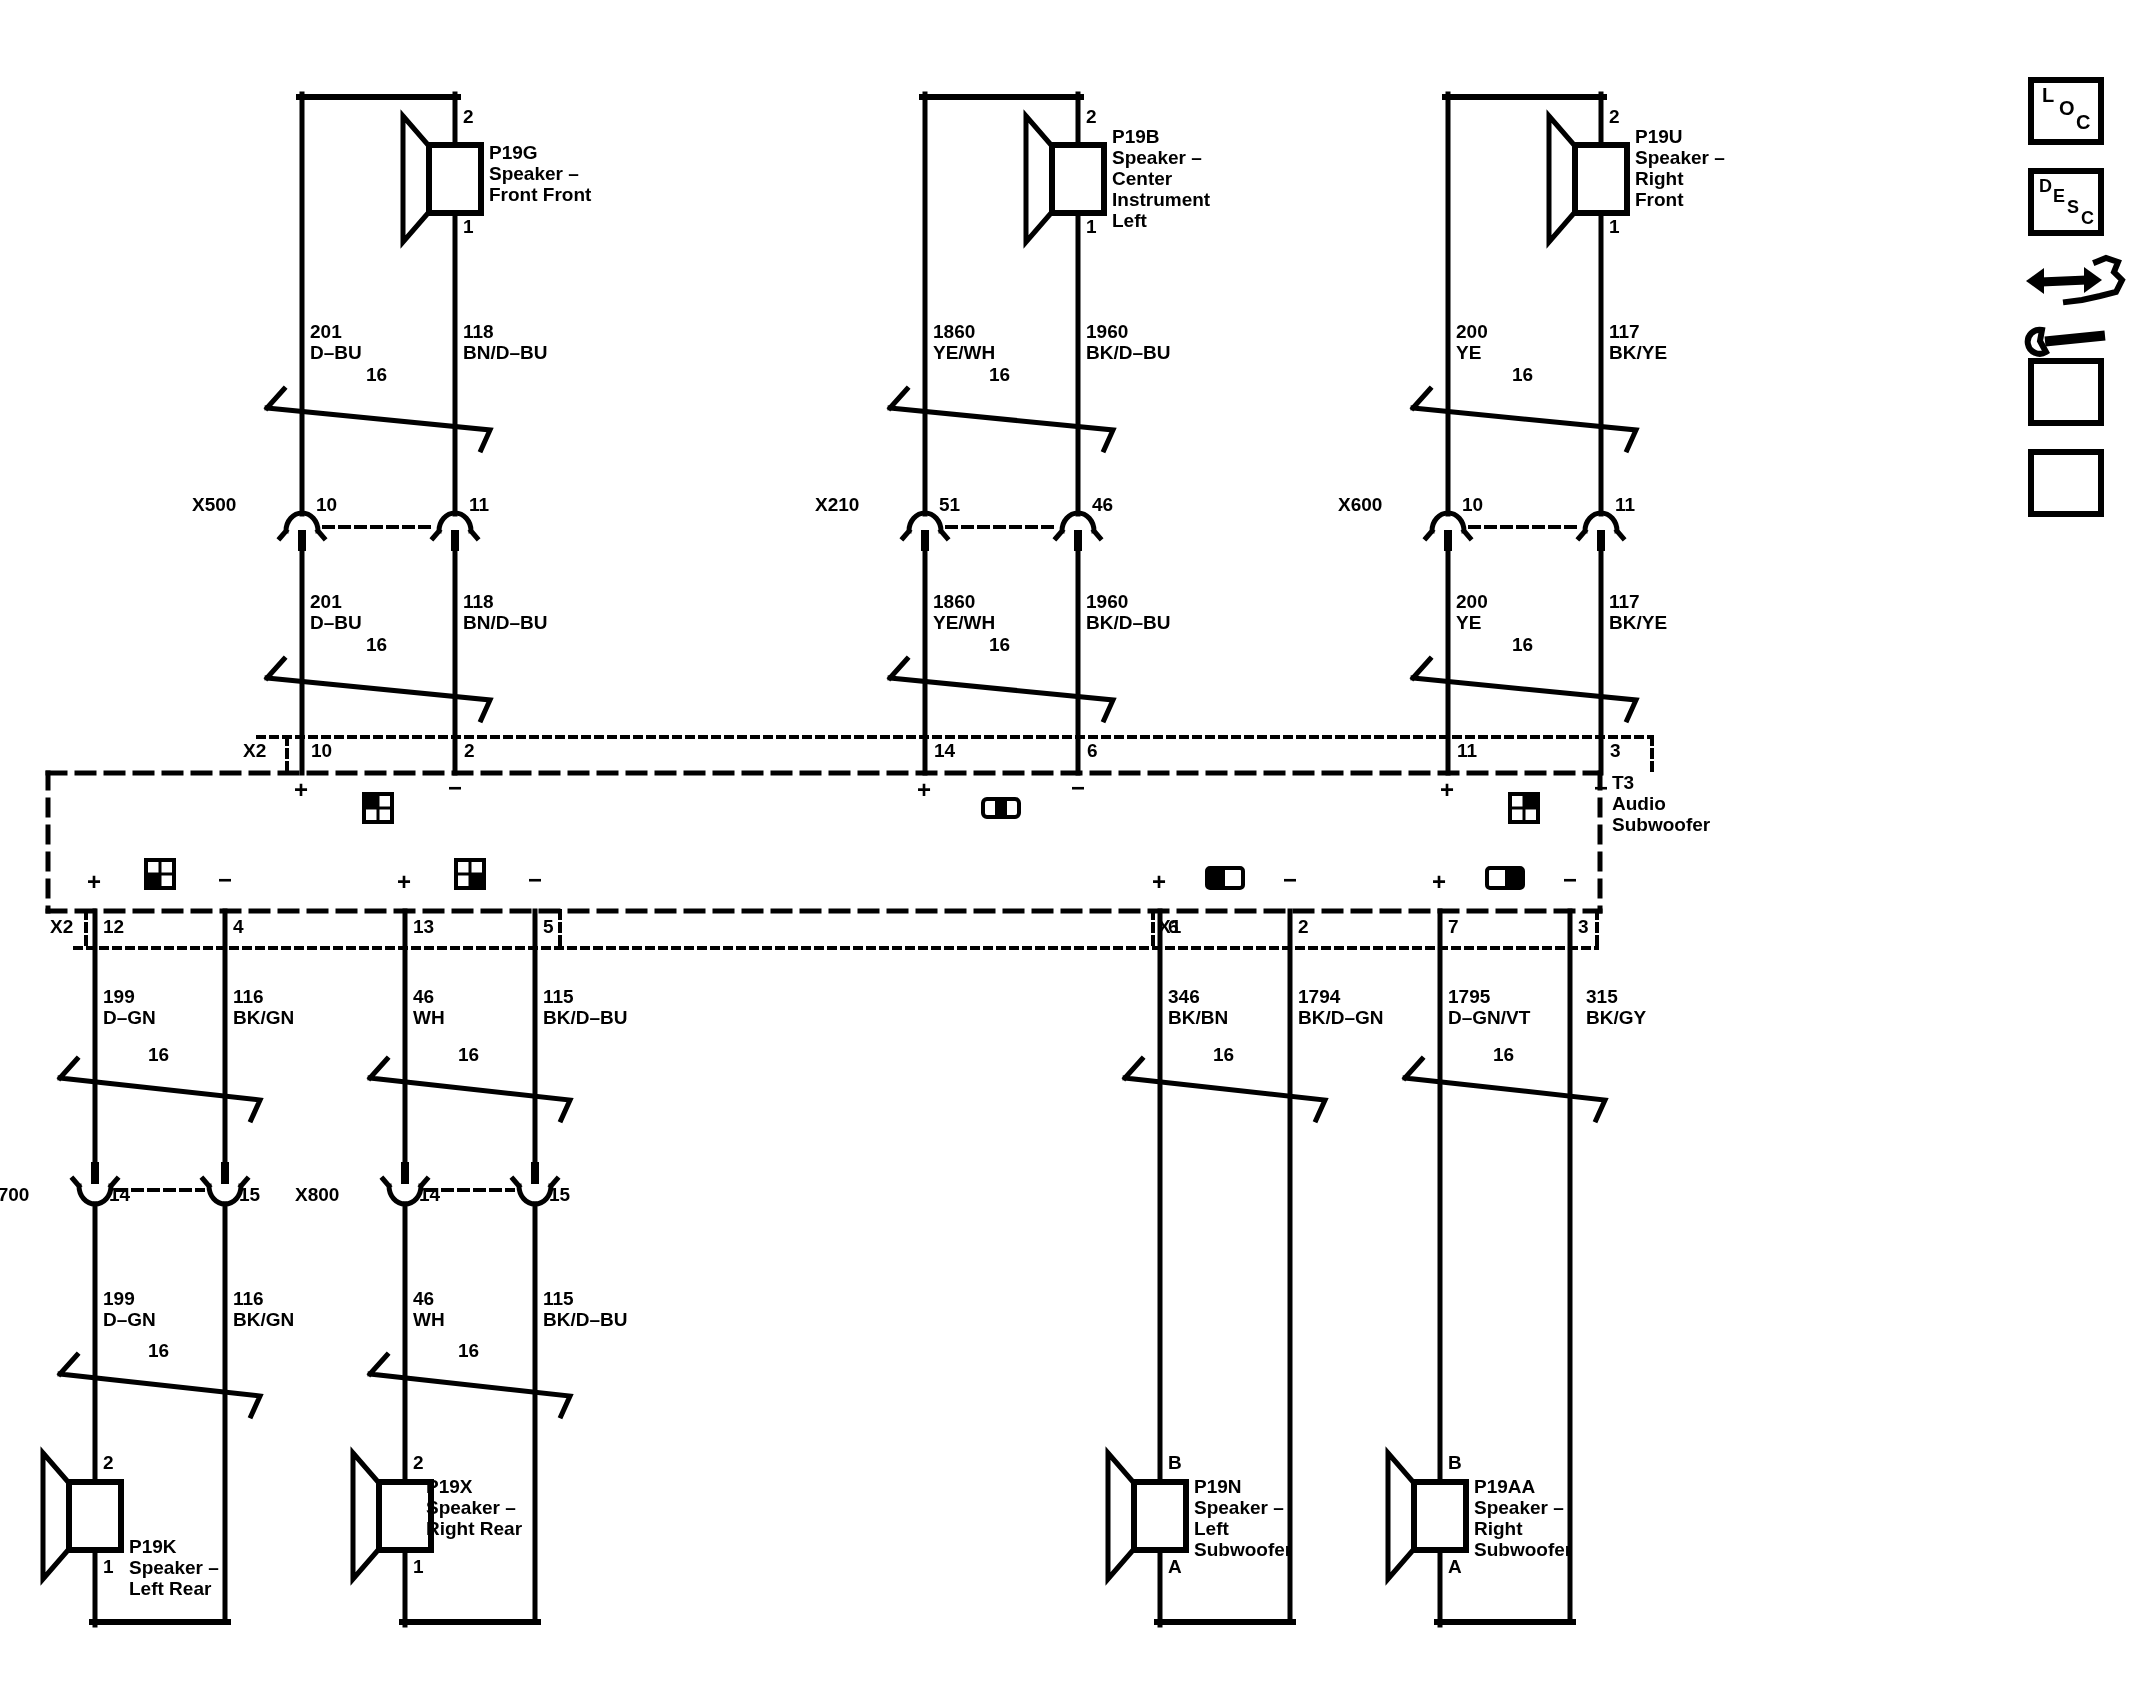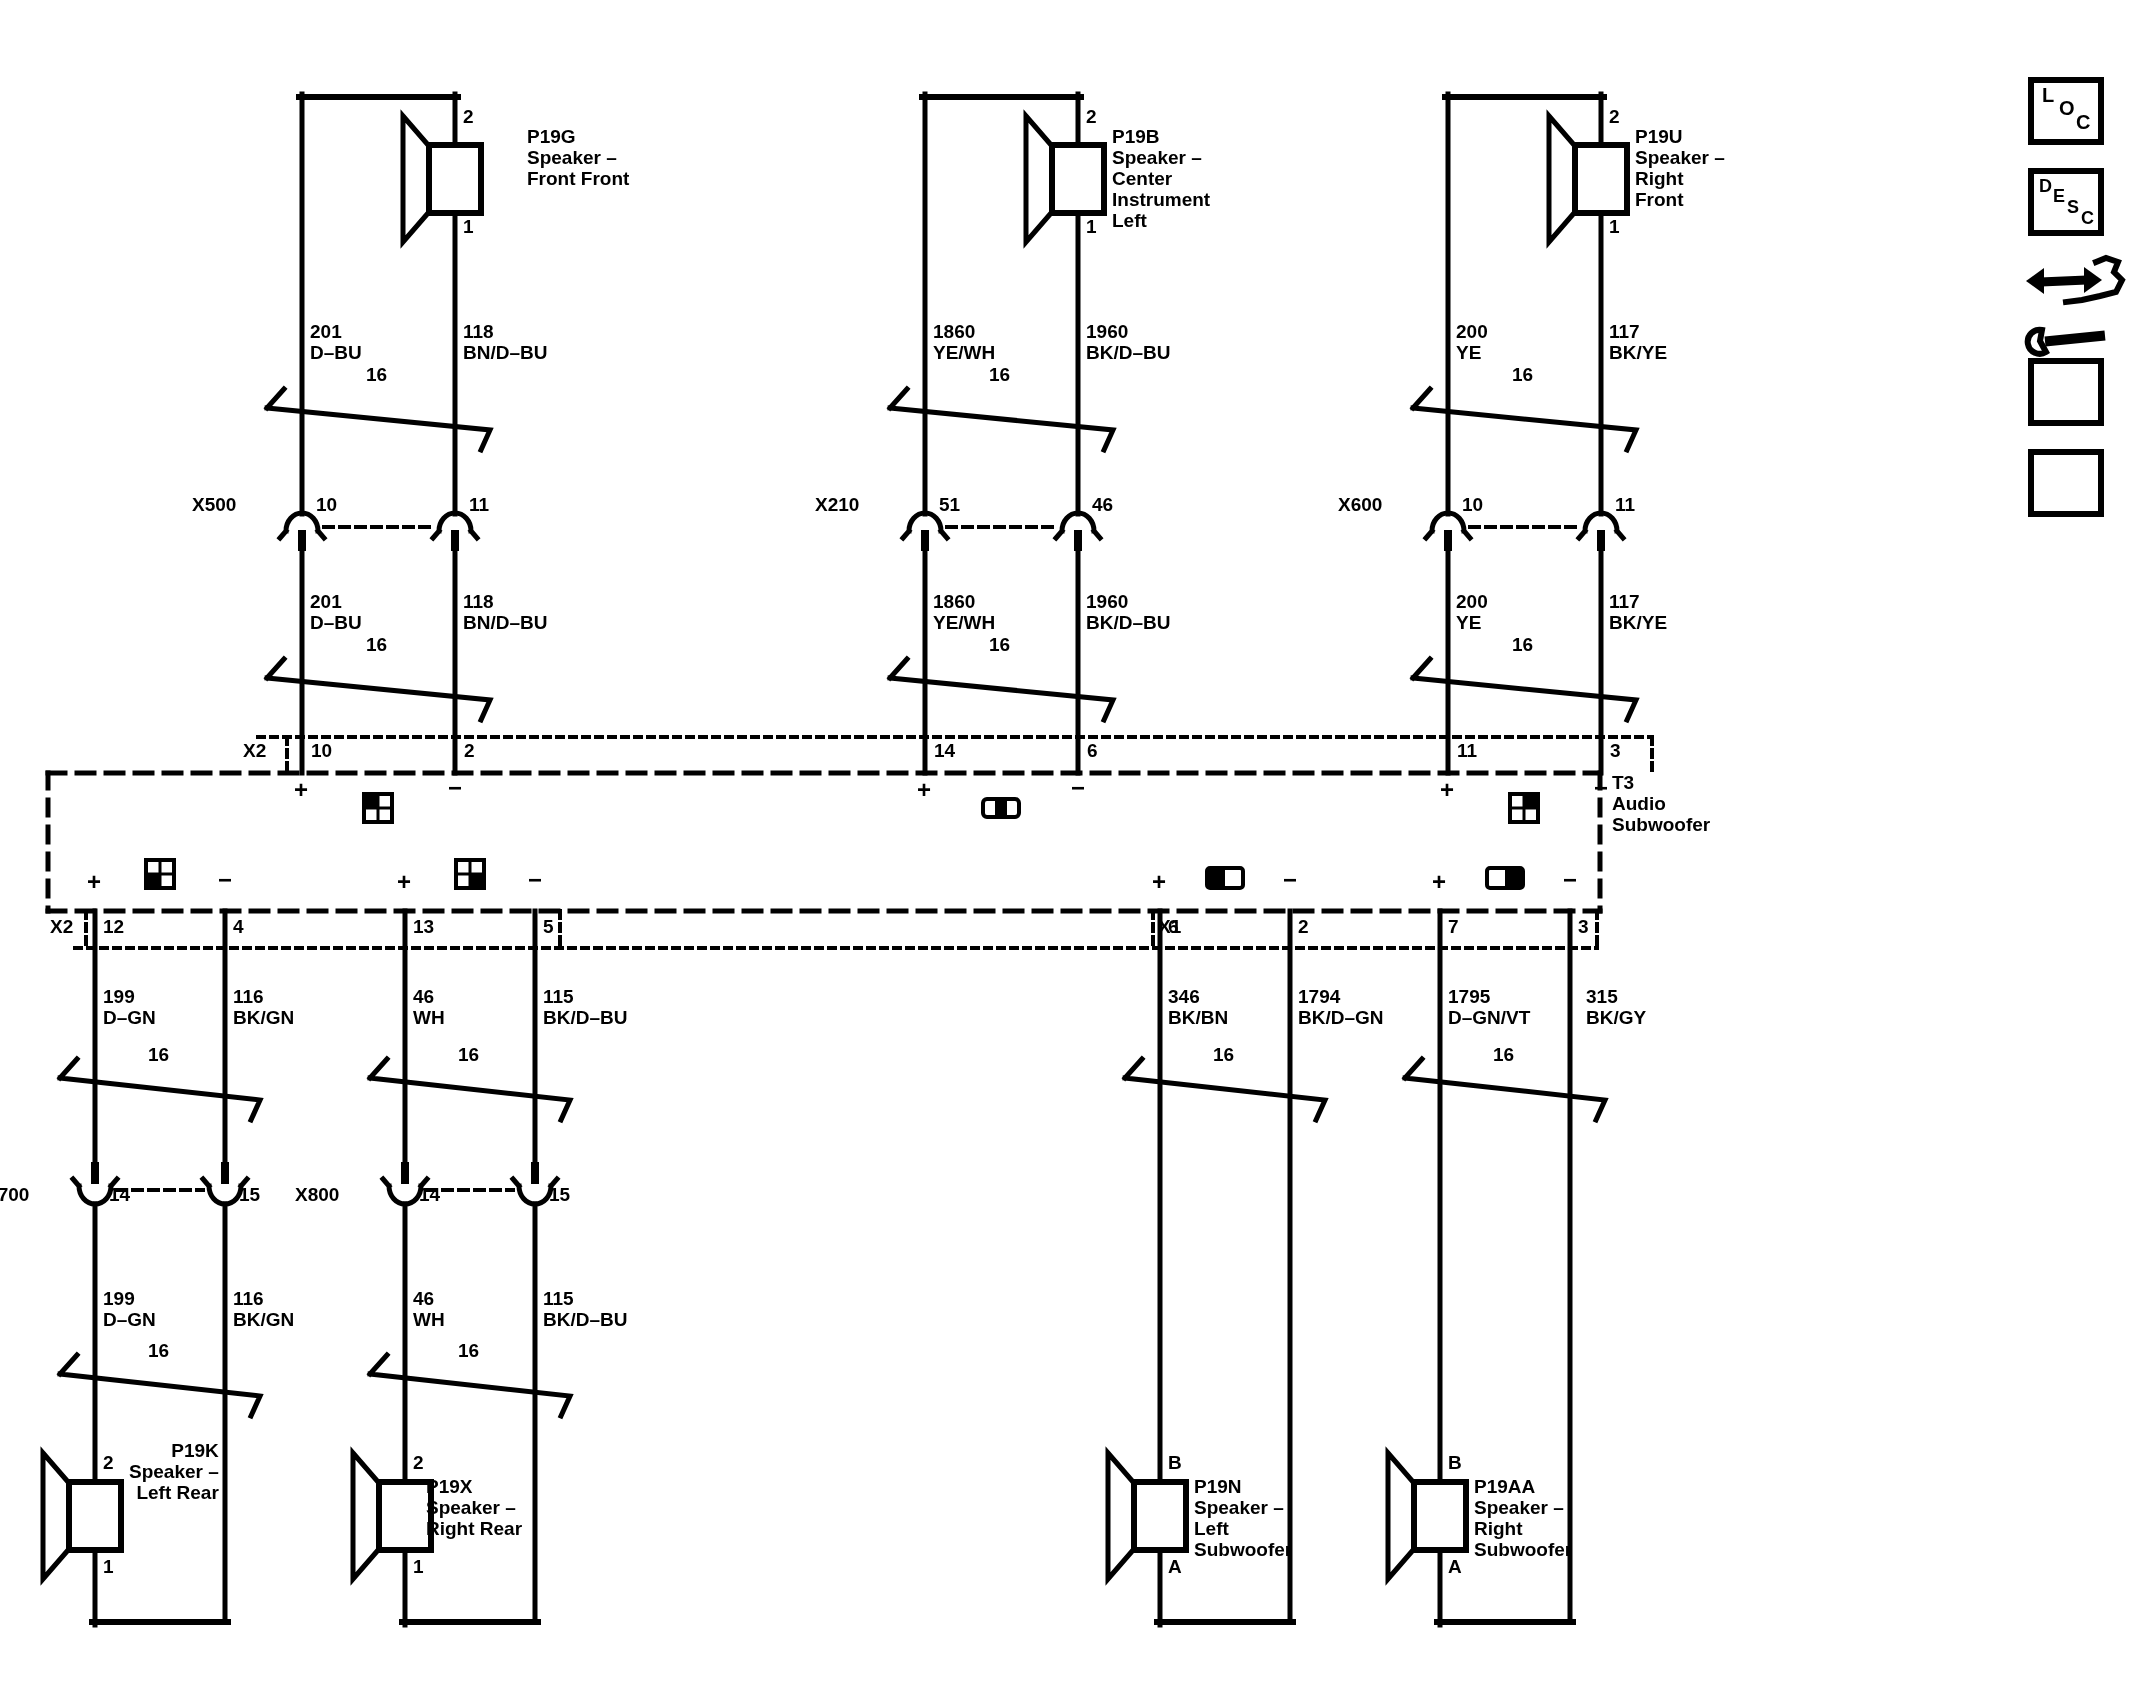--- a/index.html
+++ b/index.html
@@ -240,21 +240,21 @@
   <g>
     <polygon points="2042,384 2068,384 2068,371 2090,391 2068,411 2068,398 2042,398" fill="#000" stroke="none"></polygon>
   </g>
   <g>
     <polygon points="2090,475 2064,475 2064,462 2042,482 2064,502 2064,489 2090,489" fill="#000" stroke="none"></polygon>
   </g>
 </svg>
 
 <div class="lbl" style="left:463px;top:106px;">2</div>
 <div class="lbl" style="left:463px;top:216px;">1</div>
-<div class="lbl" style="left:489px;top:126px;margin-left:38px;">
+<div class="lbl" style="left:489px;top:142px;">
   <div>P19G</div>
       <div>Speaker –</div>
       <div>Front Front</div>
       <div></div>
       <div></div>
 </div>
 <div class="lbl" style="left:310px;top:321px;">
       <div>201</div>
       <div>D–BU</div>
     </div>
@@ -379,21 +379,21 @@
       <div>199</div>
       <div>D–GN</div>
     </div>
 <div class="lbl" style="left:233px;top:1288px;">
       <div>116</div>
       <div>BK/GN</div>
     </div>
 <div class="lbl" style="left:148px;top:1340px;">16</div>
 <div class="lbl" style="left:103px;top:1452px;">2</div>
 <div class="lbl" style="left:103px;top:1556px;">1</div>
-<div class="lbl" style="left:129px;top:1440px;text-align:right;">
+<div class="lbl" style="left:129px;top:1536px;">
   <div>P19K</div>
       <div>Speaker –</div>
       <div>Left Rear</div>
       <div></div>
 </div>
 
 <div class="sign" style="left:397px;top:871px;">+</div>
 <div class="sign" style="left:528px;top:869px;">−</div>
 <div class="lbl" style="left:413px;top:916px;">13</div>
 <div class="lbl" style="left:543px;top:916px;">5</div>

